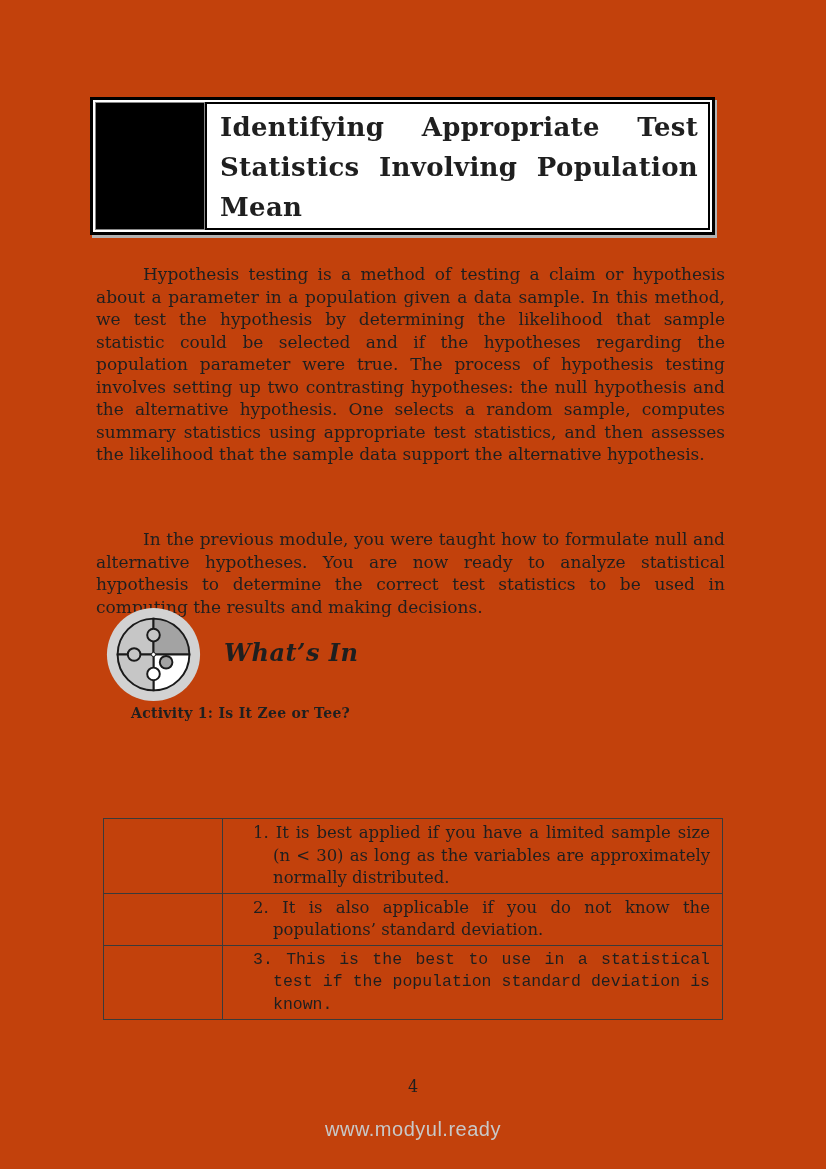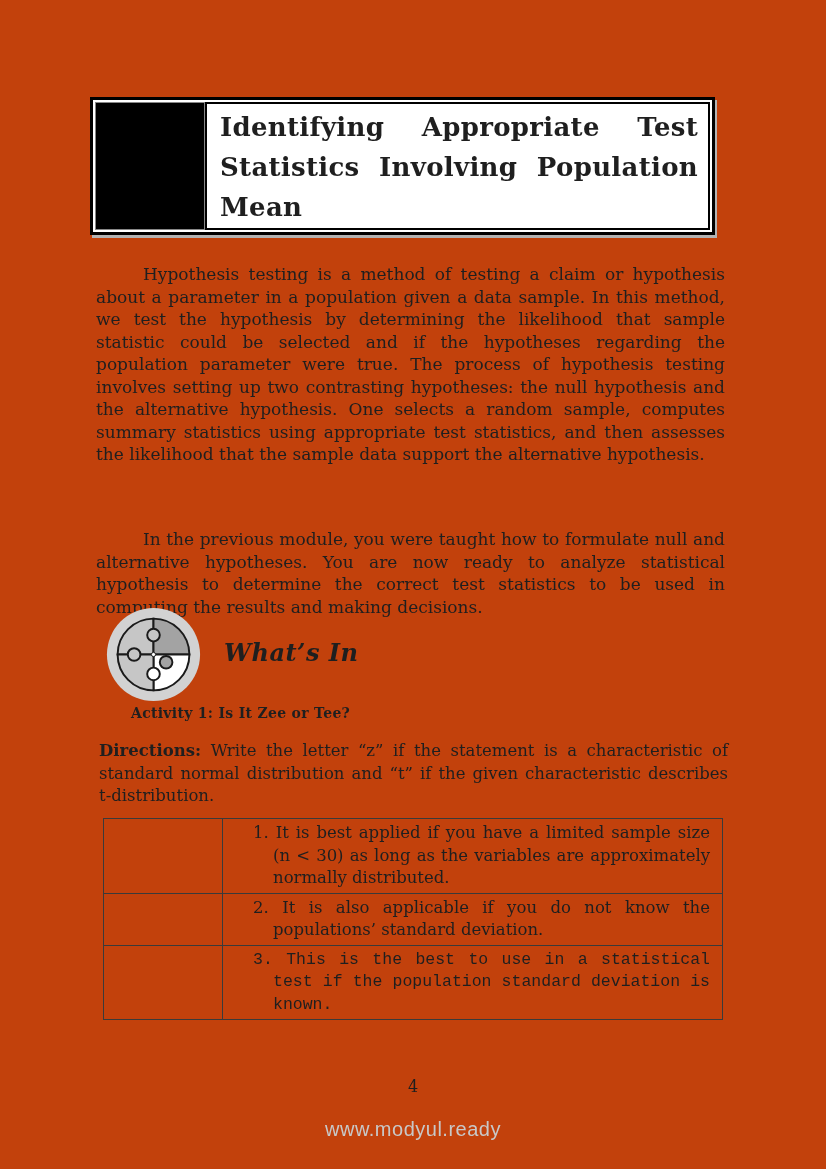--- a/index.html
+++ b/index.html
@@ -127,21 +127,20 @@
       <circle cx="30" cy="50" r="6.5" fill="#c6c6c6" stroke="#1a1a1a" stroke-width="2"></circle>
       <circle cx="50" cy="70" r="6.5" fill="#ffffff" stroke="#1a1a1a" stroke-width="2"></circle>
       <circle cx="63" cy="58" r="6.5" fill="#a3a3a3" stroke="#1a1a1a" stroke-width="2"></circle>
       <circle cx="50" cy="50" r="2.2" fill="#ffffff" stroke="#1a1a1a" stroke-width="1"></circle>
     </svg>
   </div>
   <div class="whats-in">What’s In</div>
 
   <div class="activity-title">Activity 1: Is It Zee or Tee?</div>
 
-  <p class="directions"><strong>Directions:</strong> <span>Write the letter “z” if the statement is a characteristic of standard normal distribution and “t” if the given characteristic describes t-distribution.</span></p>
 
   <table class="activity-table">
     <tbody>
         <tr class="row1">
           <td class="answer-cell"></td>
           <td class="statement-cell">
             <div class="stmt">1. It is best applied if you have a limited sample size (n &lt; 30) as long as the variables are approximately normally distributed.</div>
           </td>
         </tr>
         <tr class="row2">

